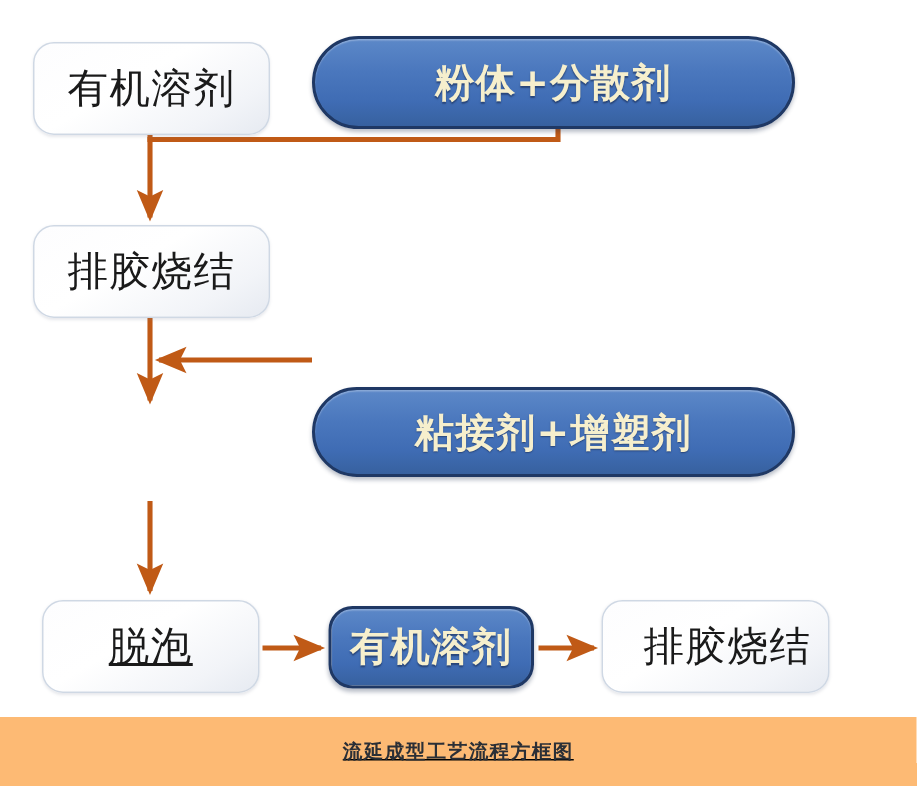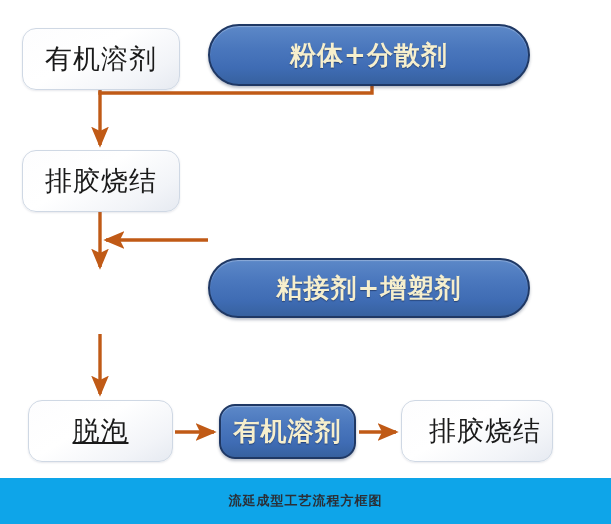--- a/index.html
+++ b/index.html
@@ -67,24 +67,25 @@
   .node.blue.pill { border-radius: 32px; }
   .node.blue.soft { border-radius: 16px; }
 
   
   #caption-bar {
     position: absolute;
     left: 0;
     top: 478px;
     width: 611px;
     height: 46px;
-    background: #0ea5e9;
+    background: #fdba74;
     display: flex;
     align-items: center;
     justify-content: center;
+    text-decoration: underline;
   }
   #caption-text {
     font-size: 13px;
     font-weight: 700;
     color: #2b2f36;
     letter-spacing: 1px;
   }
 </style>
 </head>
 <body>

